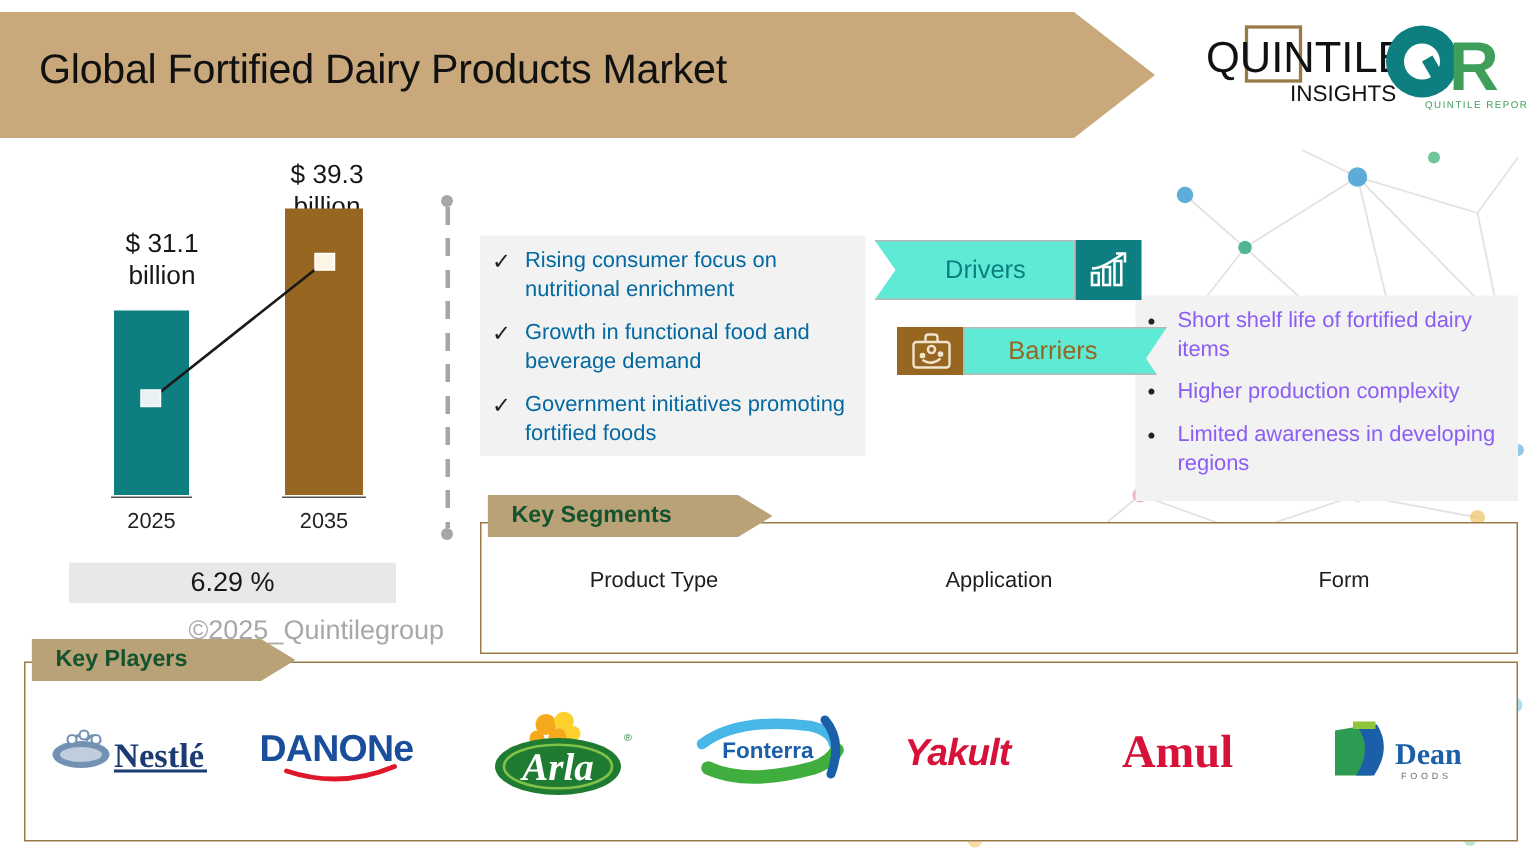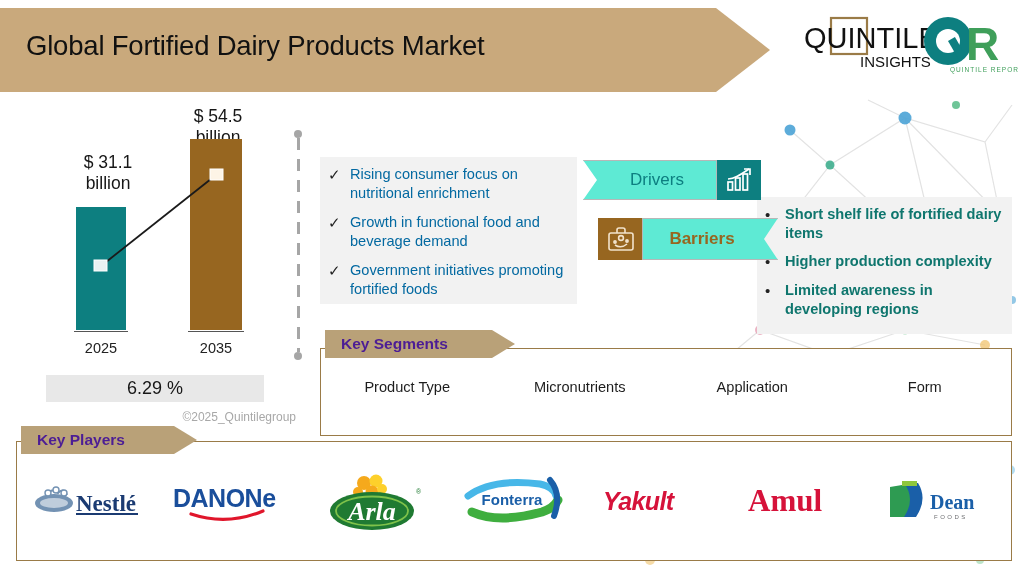--- a/index.html
+++ b/index.html
@@ -83,21 +83,21 @@
   }
   #cagr-value-box {
     position: absolute; left: 22px; top: 275px;
     width: 218px; height: 27px;
     background: #e8e8e8;
     display: flex; align-items: center; justify-content: center;
     font-size: 18px; color: #171717;
   }
   #copyright {
     position: absolute; left: 24px; top: 410px; width: 272px;
-    text-align: right; font-size: 12px; color: #a8a8a8; z-index: 3;
+    text-align: right; font-size: 18px; color: #a8a8a8; z-index: 3;
   }
 
   
   #divider {
     position: absolute; left: 293px; top: 130px;
     width: 10px; height: 230px; z-index: 2;
   }
   #divider .dot {
     position: absolute; left: 1px; width: 8px; height: 8px;
     border-radius: 50%; background: #a6a6a6;
@@ -123,21 +123,21 @@
   .check-item .tick {
     font-size: 15px; color: #222; line-height: 19px; flex: none; width: 13px;
   }
   .check-item .txt {
     font-size: 14.6px; line-height: 18.5px; color: #0369a1;
   }
 
   
   .ribbon-wrap { position: absolute; z-index: 3; }
   #drivers-ribbon { left: 583px; top: 160px; width: 178px; height: 40px; }
-  #barriers-ribbon { left: 598px; top: 218px; width: 180px; height: 42px; font-weight: bold; }
+  #barriers-ribbon { left: 598px; top: 218px; width: 180px; height: 32px; }
 
   .ribbon-bar {
     position: absolute; top: 0; height: 100%;
     background: #5eead4; border: 1px solid #b7b7b7;
     box-sizing: border-box;
     display: flex; align-items: center;
   }
   #drivers-ribbon .ribbon-bar {
     left: 0; width: 134px;
     clip-path: polygon(0 0, 134px 0, 134px 40px, 0 40px, 14px 20px);
@@ -163,21 +163,21 @@
   #barriers-list {
     position: absolute; left: 757px; top: 197px;
     width: 255px; height: 137px;
     background: #f2f2f2; z-index: 2;
     padding: 8px 8px 0 8px; box-sizing: border-box;
   }
   .bullet-item { display: flex; gap: 10px; margin-bottom: 10px; }
   .bullet-item .dot-glyph {
     font-size: 15px; color: #222; line-height: 19px; flex: none; width: 10px;
   }
-  .bullet-item .txt { font-size: 14.6px; line-height: 18.5px; color: #0f766e; font-weight: bold; }
+  .bullet-item .txt { font-size: 14.6px; line-height: 18.5px; color: #8b5cf6; }
 
   
   .section-panel {
     position: absolute; z-index: 2;
     background: #ffffff; border: 1.6px solid #9a7b47;
     box-sizing: border-box;
   }
   #segments-panel { left: 320px; top: 348px; width: 692px; height: 88px; }
   #players-panel  { left: 16px;  top: 441px; width: 996px; height: 120px; }
 
@@ -185,21 +185,21 @@
     position: absolute; z-index: 5; height: 28px;
     background: #b9a178;
     display: flex; align-items: center;
     padding-left: 16px; box-sizing: border-box;
   }
   #segments-tab { left: 325px; top: 330px; width: 190px;
     clip-path: polygon(0 0, 167px 0, 190px 14px, 167px 28px, 0 28px); }
   #players-tab { left: 21px; top: 426px; width: 176px;
     clip-path: polygon(0 0, 153px 0, 176px 14px, 153px 28px, 0 28px); }
   .section-tab .tab-label {
-    font-size: 15.5px; font-weight: bold; color: #4c1d95;
+    font-size: 15.5px; font-weight: bold; color: #14532d;
   }
 
   #segments-row {
     position: absolute; left: 0; top: 30px; width: 100%;
     display: flex;
   }
   #segments-row .segment-cell {
     flex: 1; text-align: center; font-size: 14.6px; color: #1d1d1d;
   }
 
@@ -258,21 +258,21 @@
     <circle cx="150" cy="33" r="12" fill="#ffffff"></circle>
     <rect x="150" y="33" width="8" height="22" fill="#0d7f80" transform="rotate(-30 150 33)"></rect>
     <text x="168" y="52" font-family="Liberation Sans, sans-serif" font-size="46" font-weight="bold" fill="#3f9f5a">R</text>
     <text x="152" y="64" font-family="Liberation Sans, sans-serif" font-size="6.5" fill="#3f9f5a" letter-spacing="1">QUINTILE REPORTS</text>
   </g>
 </svg>
 
 <div id="chart-panel">
   <div class="bar-label" id="label-2025">$ 31.1
 billion</div>
-  <div class="bar-label" id="label-2035">$ 54.5
+  <div class="bar-label" id="label-2035">$ 39.3
 billion</div>
 
   <div class="bar" id="bar-2025"></div>
   <div class="bar" id="bar-2035"></div>
 
   <svg id="trend-svg" viewBox="0 0 262 310">
     <line x1="77" y1="166" x2="192" y2="75" stroke="#1a1a1a" stroke-width="1.8"></line>
     <rect x="70" y="160" width="13" height="11" fill="#e9f2f2" stroke="#ffffff" stroke-width="1"></rect>
     <rect x="186" y="69" width="13" height="11" fill="#fdf4e6" stroke="#ffffff" stroke-width="1"></rect>
   </svg>
@@ -354,21 +354,20 @@
   </div>
   <div class="bullet-item">
     <span class="dot-glyph">•</span>
     <span class="txt">Limited awareness in developing regions</span>
   </div>
 </div>
 
 <div class="section-panel" id="segments-panel">
   <div id="segments-row">
     <div class="segment-cell">Product Type</div>
-    <div class="segment-cell">Micronutrients</div>
     <div class="segment-cell">Application</div>
     <div class="segment-cell">Form</div>
   </div>
 </div>
 <div class="section-tab" id="segments-tab">
   <span class="tab-label">Key Segments</span>
 </div>
 
 <div class="section-panel" id="players-panel">
   <div id="players-row">

